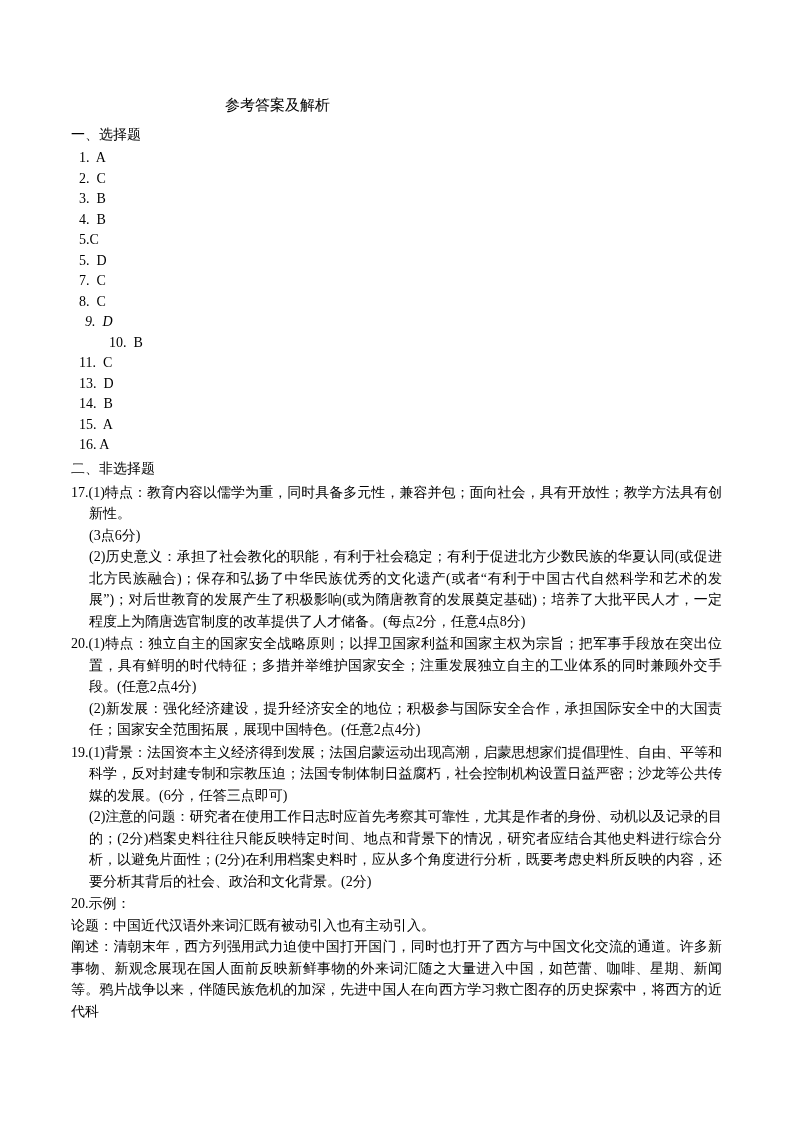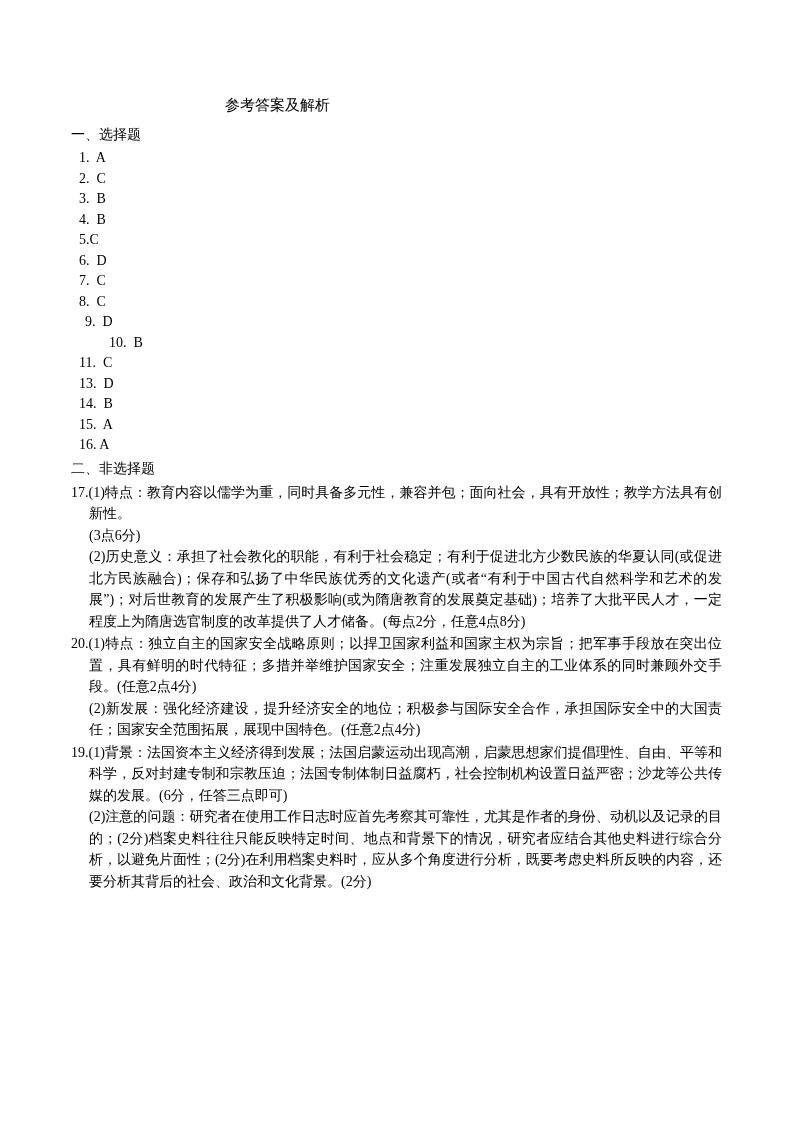--- a/index.html
+++ b/index.html
@@ -28,21 +28,21 @@
   .section-heading {
     line-height: 22px;
     margin: 0 0 2px 0;
   }
   .answer-line {
     line-height: 20.5px;
     white-space: pre;
     margin-left: 8px;
   }
   .answer-line.indent-0 { padding-left: 0; }
-  .answer-line.indent-1 { padding-left: 6px; }
+  .answer-line.indent-1 { padding-left: 6px; font-style: italic; }
   .answer-line.indent-2 { padding-left: 30px; }
   .answers-wrap { margin-bottom: 2px; }
   .blocks-wrap { }
   .block { margin: 0 0 1px 0; }
   .block.hanging { padding-left: 18px; }
   .para {
     margin: 0;
     text-align: justify;
     line-height: 21.5px;
   }
@@ -55,21 +55,21 @@
   <h1 class="doc-title">参考答案及解析</h1>
 
   <div class="section-heading">一、选择题</div>
 
   <div class="answers-wrap">
       <div class="answer-line indent-0">1.  A</div>
       <div class="answer-line indent-0">2.  C</div>
       <div class="answer-line indent-0">3.  B</div>
       <div class="answer-line indent-0">4.  B</div>
       <div class="answer-line indent-0">5.C</div>
-      <div class="answer-line indent-0">6.  D</div>
+      <div class="answer-line indent-0">5.  D</div>
       <div class="answer-line indent-0">7.  C</div>
       <div class="answer-line indent-0">8.  C</div>
       <div class="answer-line indent-1">9.  D</div>
       <div class="answer-line indent-2">10.  B</div>
       <div class="answer-line indent-0">11.  C</div>
       <div class="answer-line indent-0">13.  D</div>
       <div class="answer-line indent-0">14.  B</div>
       <div class="answer-line indent-0">15.  A</div>
       <div class="answer-line indent-0">16. A</div>
     </div>
@@ -83,14 +83,19 @@
         <p class="para">(2)历史意义：承担了社会教化的职能，有利于社会稳定；有利于促进北方少数民族的华夏认同(或促进北方民族融合)；保存和弘扬了中华民族优秀的文化遗产(或者“有利于中国古代自然科学和艺术的发展”)；对后世教育的发展产生了积极影响(或为隋唐教育的发展奠定基础)；培养了大批平民人才，一定程度上为隋唐选官制度的改革提供了人才储备。(每点2分，任意4点8分)</p>
       </div>
       <div class="block hanging">
         <p class="para first">20.(1)特点：独立自主的国家安全战略原则；以捍卫国家利益和国家主权为宗旨；把军事手段放在突出位置，具有鲜明的时代特征；多措并举维护国家安全；注重发展独立自主的工业体系的同时兼顾外交手段。(任意2点4分)</p>
         <p class="para">(2)新发展：强化经济建设，提升经济安全的地位；积极参与国际安全合作，承担国际安全中的大国责任；国家安全范围拓展，展现中国特色。(任意2点4分)</p>
       </div>
       <div class="block hanging">
         <p class="para first">19.(1)背景：法国资本主义经济得到发展；法国启蒙运动出现高潮，启蒙思想家们提倡理性、自由、平等和科学，反对封建专制和宗教压迫；法国专制体制日益腐朽，社会控制机构设置日益严密；沙龙等公共传媒的发展。(6分，任答三点即可)</p>
         <p class="para">(2)注意的问题：研究者在使用工作日志时应首先考察其可靠性，尤其是作者的身份、动机以及记录的目的；(2分)档案史料往往只能反映特定时间、地点和背景下的情况，研究者应结合其他史料进行综合分析，以避免片面性；(2分)在利用档案史料时，应从多个角度进行分析，既要考虑史料所反映的内容，还要分析其背后的社会、政治和文化背景。(2分)</p>
       </div>
+      <div class="block">
+        <p class="para first">20.示例：</p>
+        <p class="para">论题：中国近代汉语外来词汇既有被动引入也有主动引入。</p>
+        <p class="para">阐述：清朝末年，西方列强用武力迫使中国打开国门，同时也打开了西方与中国文化交流的通道。许多新事物、新观念展现在国人面前反映新鲜事物的外来词汇随之大量进入中国，如芭蕾、咖啡、星期、新闻等。鸦片战争以来，伴随民族危机的加深，先进中国人在向西方学习救亡图存的历史探索中，将西方的近代科</p>
+      </div>
     </div>
 </div>
 
 </body></html>

